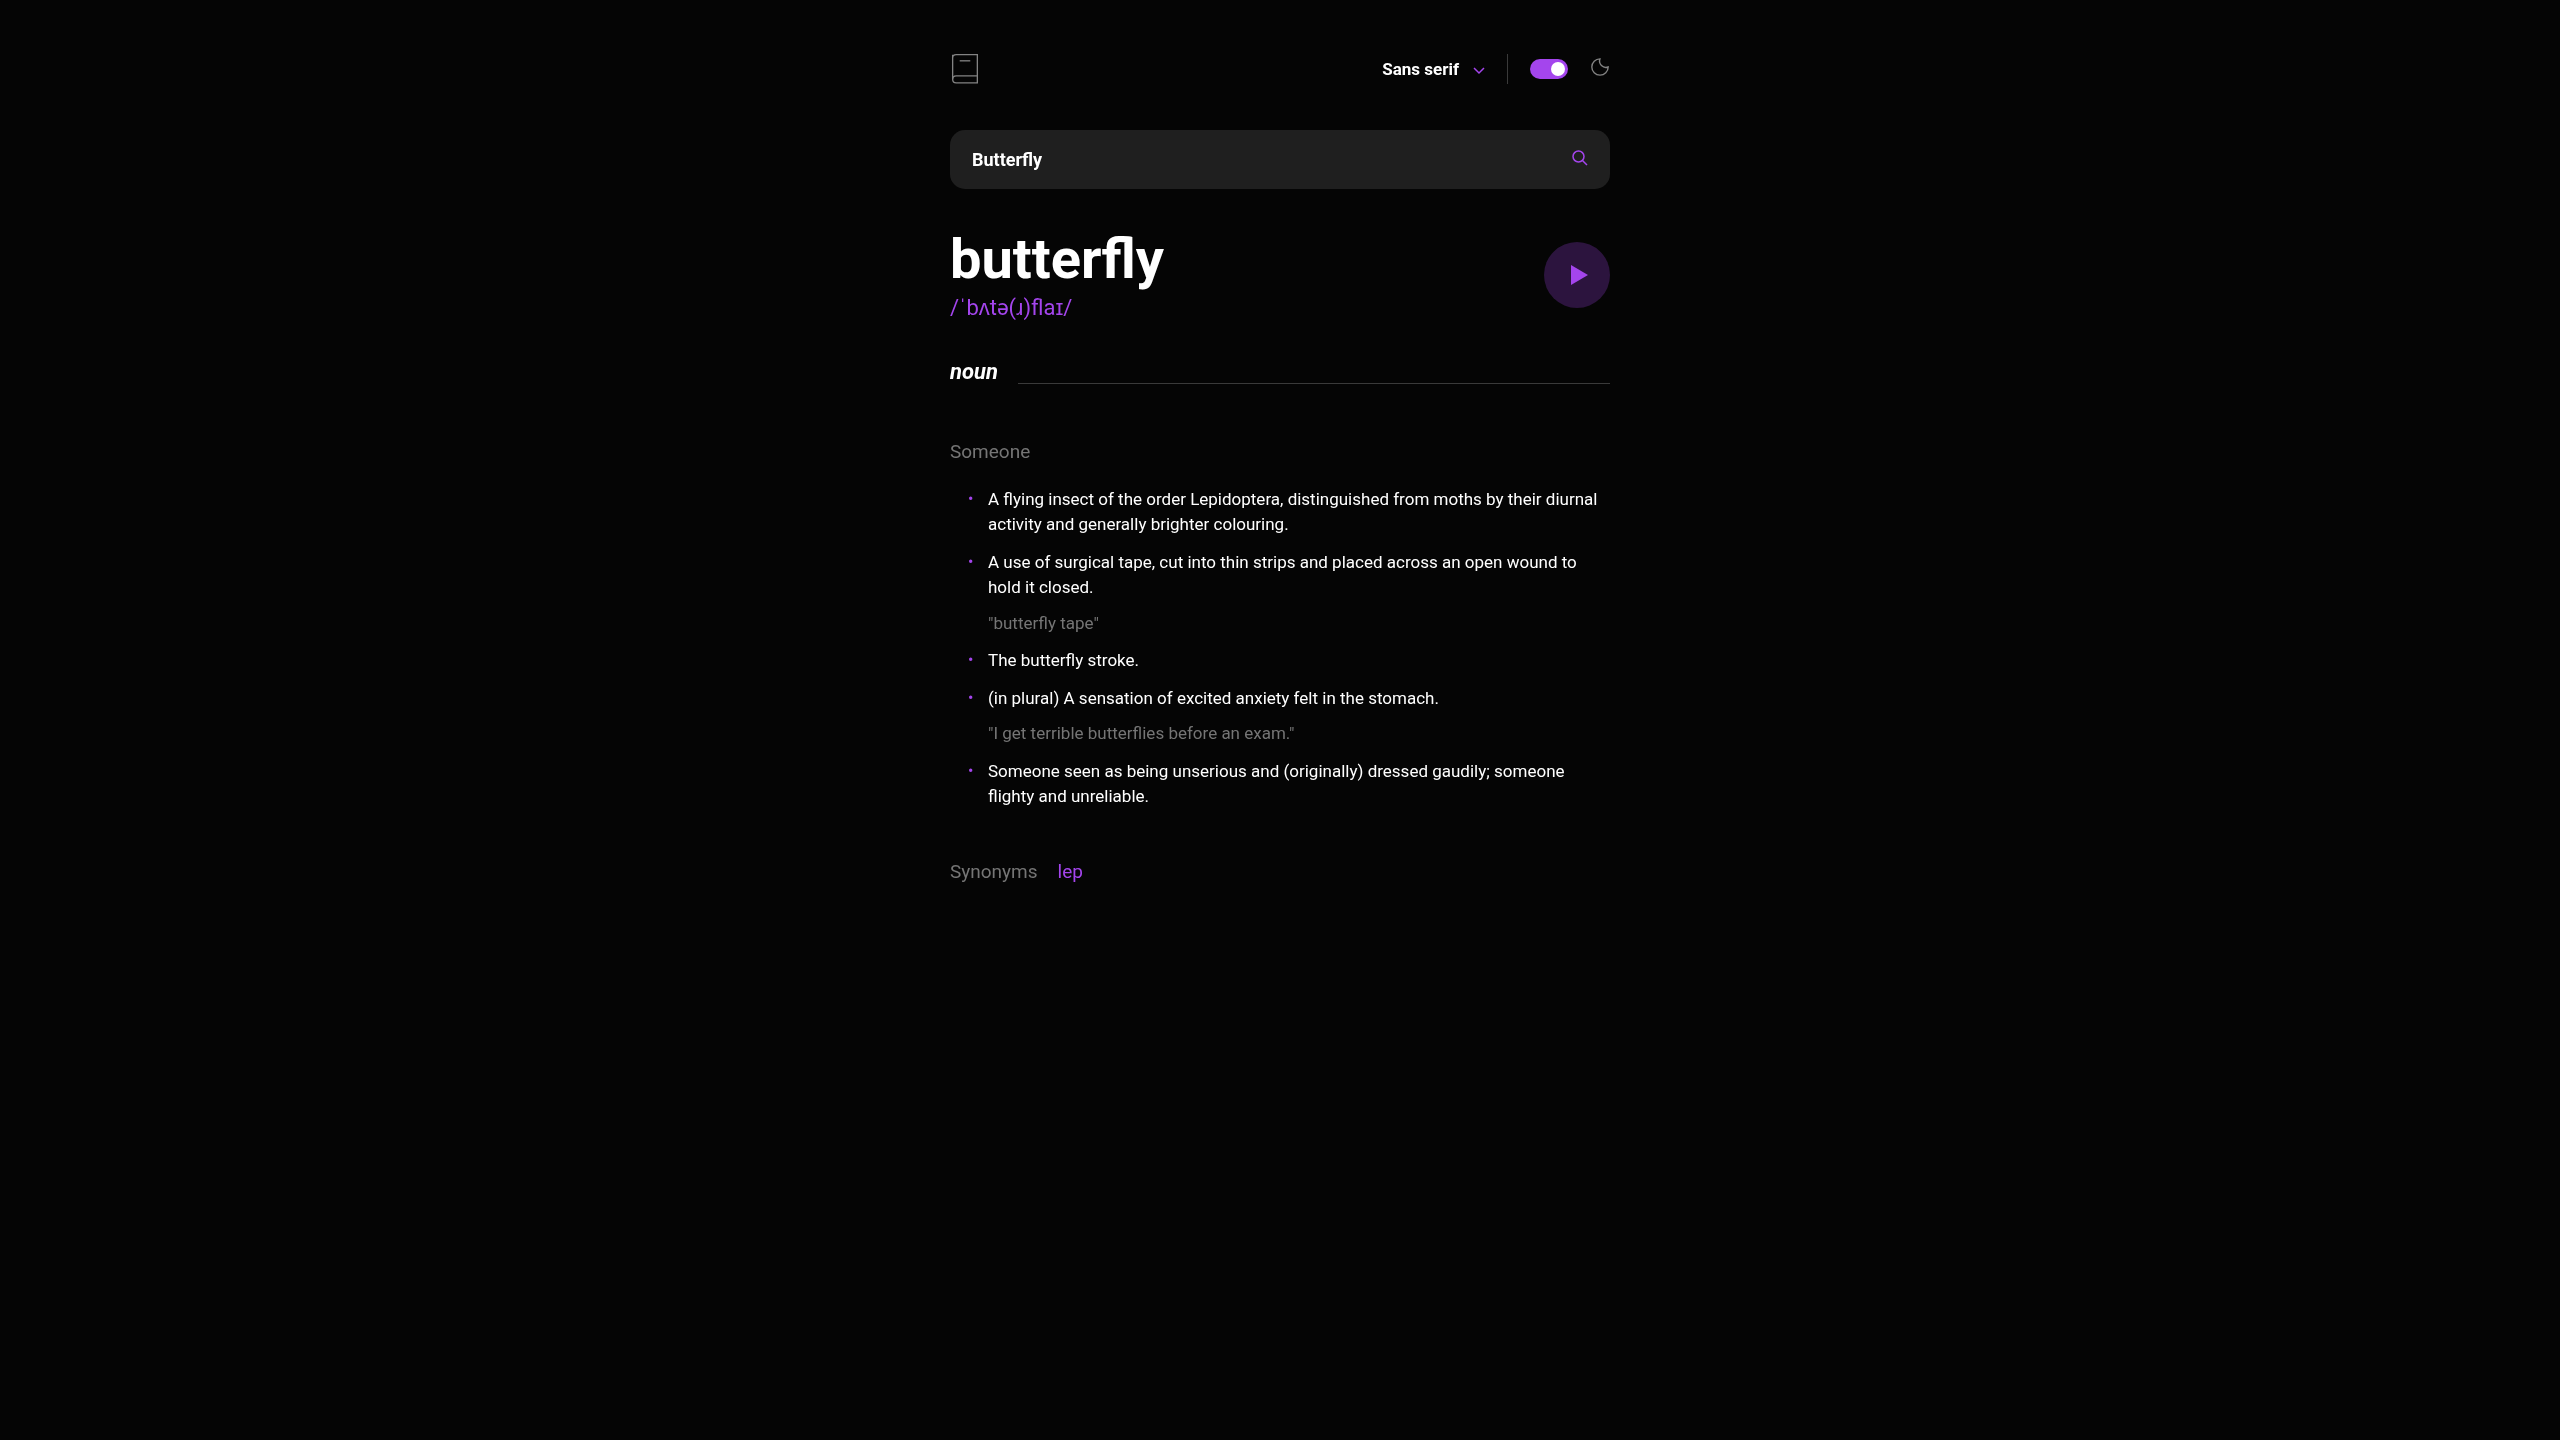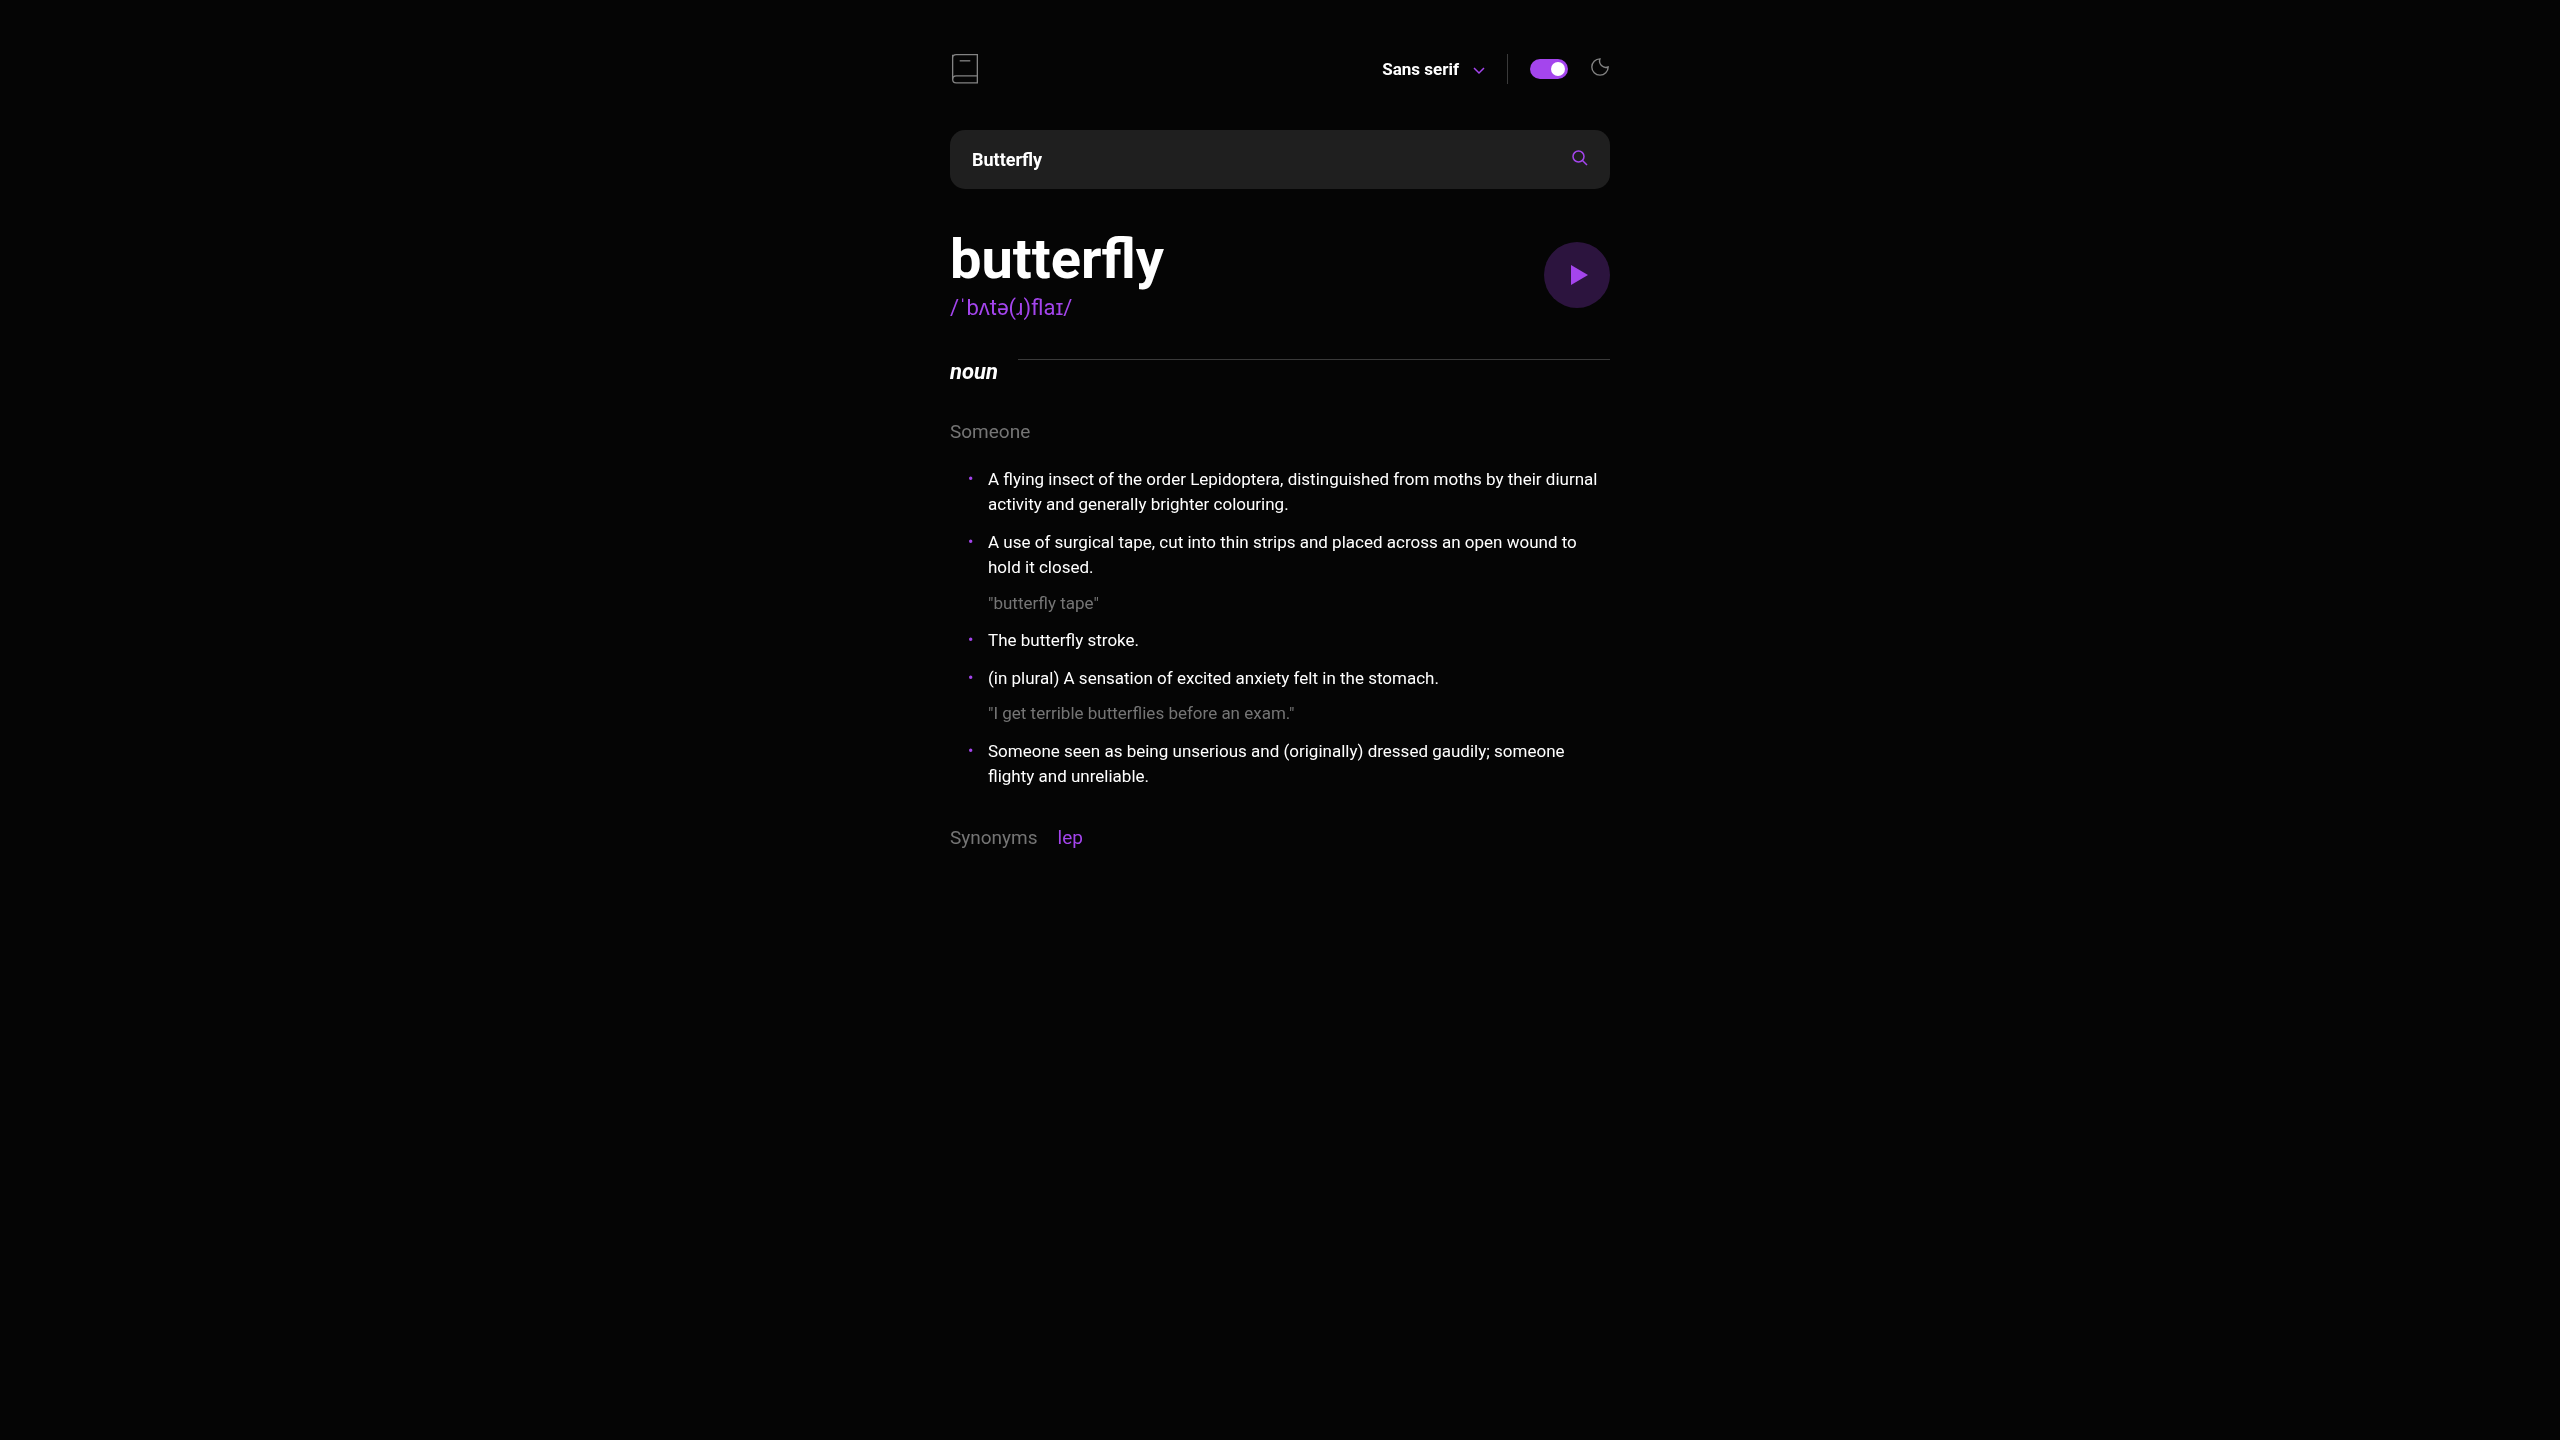--- a/index.html
+++ b/index.html
@@ -133,43 +133,43 @@
     .play-triangle {
       width: 0;
       height: 0;
       border-left: 17px solid #a445ed;
       border-top: 10px solid transparent;
       border-bottom: 10px solid transparent;
       margin-left: 4px;
     }
     .pos-row {
       display: flex;
-      align-items: flex-start;
+      align-items: flex-end;
       gap: 20px;
-      margin-bottom: 36px;
+      margin-bottom: 56px;
     }
     .pos {
       font-size: 22px;
       font-weight: 700;
       font-style: italic;
     }
     .pos-line {
       flex: 1;
       height: 1px;
       background-color: #3a3a3a;
     }
     .meaning-label {
       color: #757575;
       font-size: 19px;
       margin-bottom: 24px;
     }
     .definitions {
       list-style: none;
       padding-left: 18px;
-      margin-bottom: 36px;
+      margin-bottom: 50px;
     }
     .definitions li {
       position: relative;
       padding-left: 20px;
       font-size: 17px;
       line-height: 1.5;
       margin-bottom: 12px;
     }
     .definitions li::before {
       content: "•";

